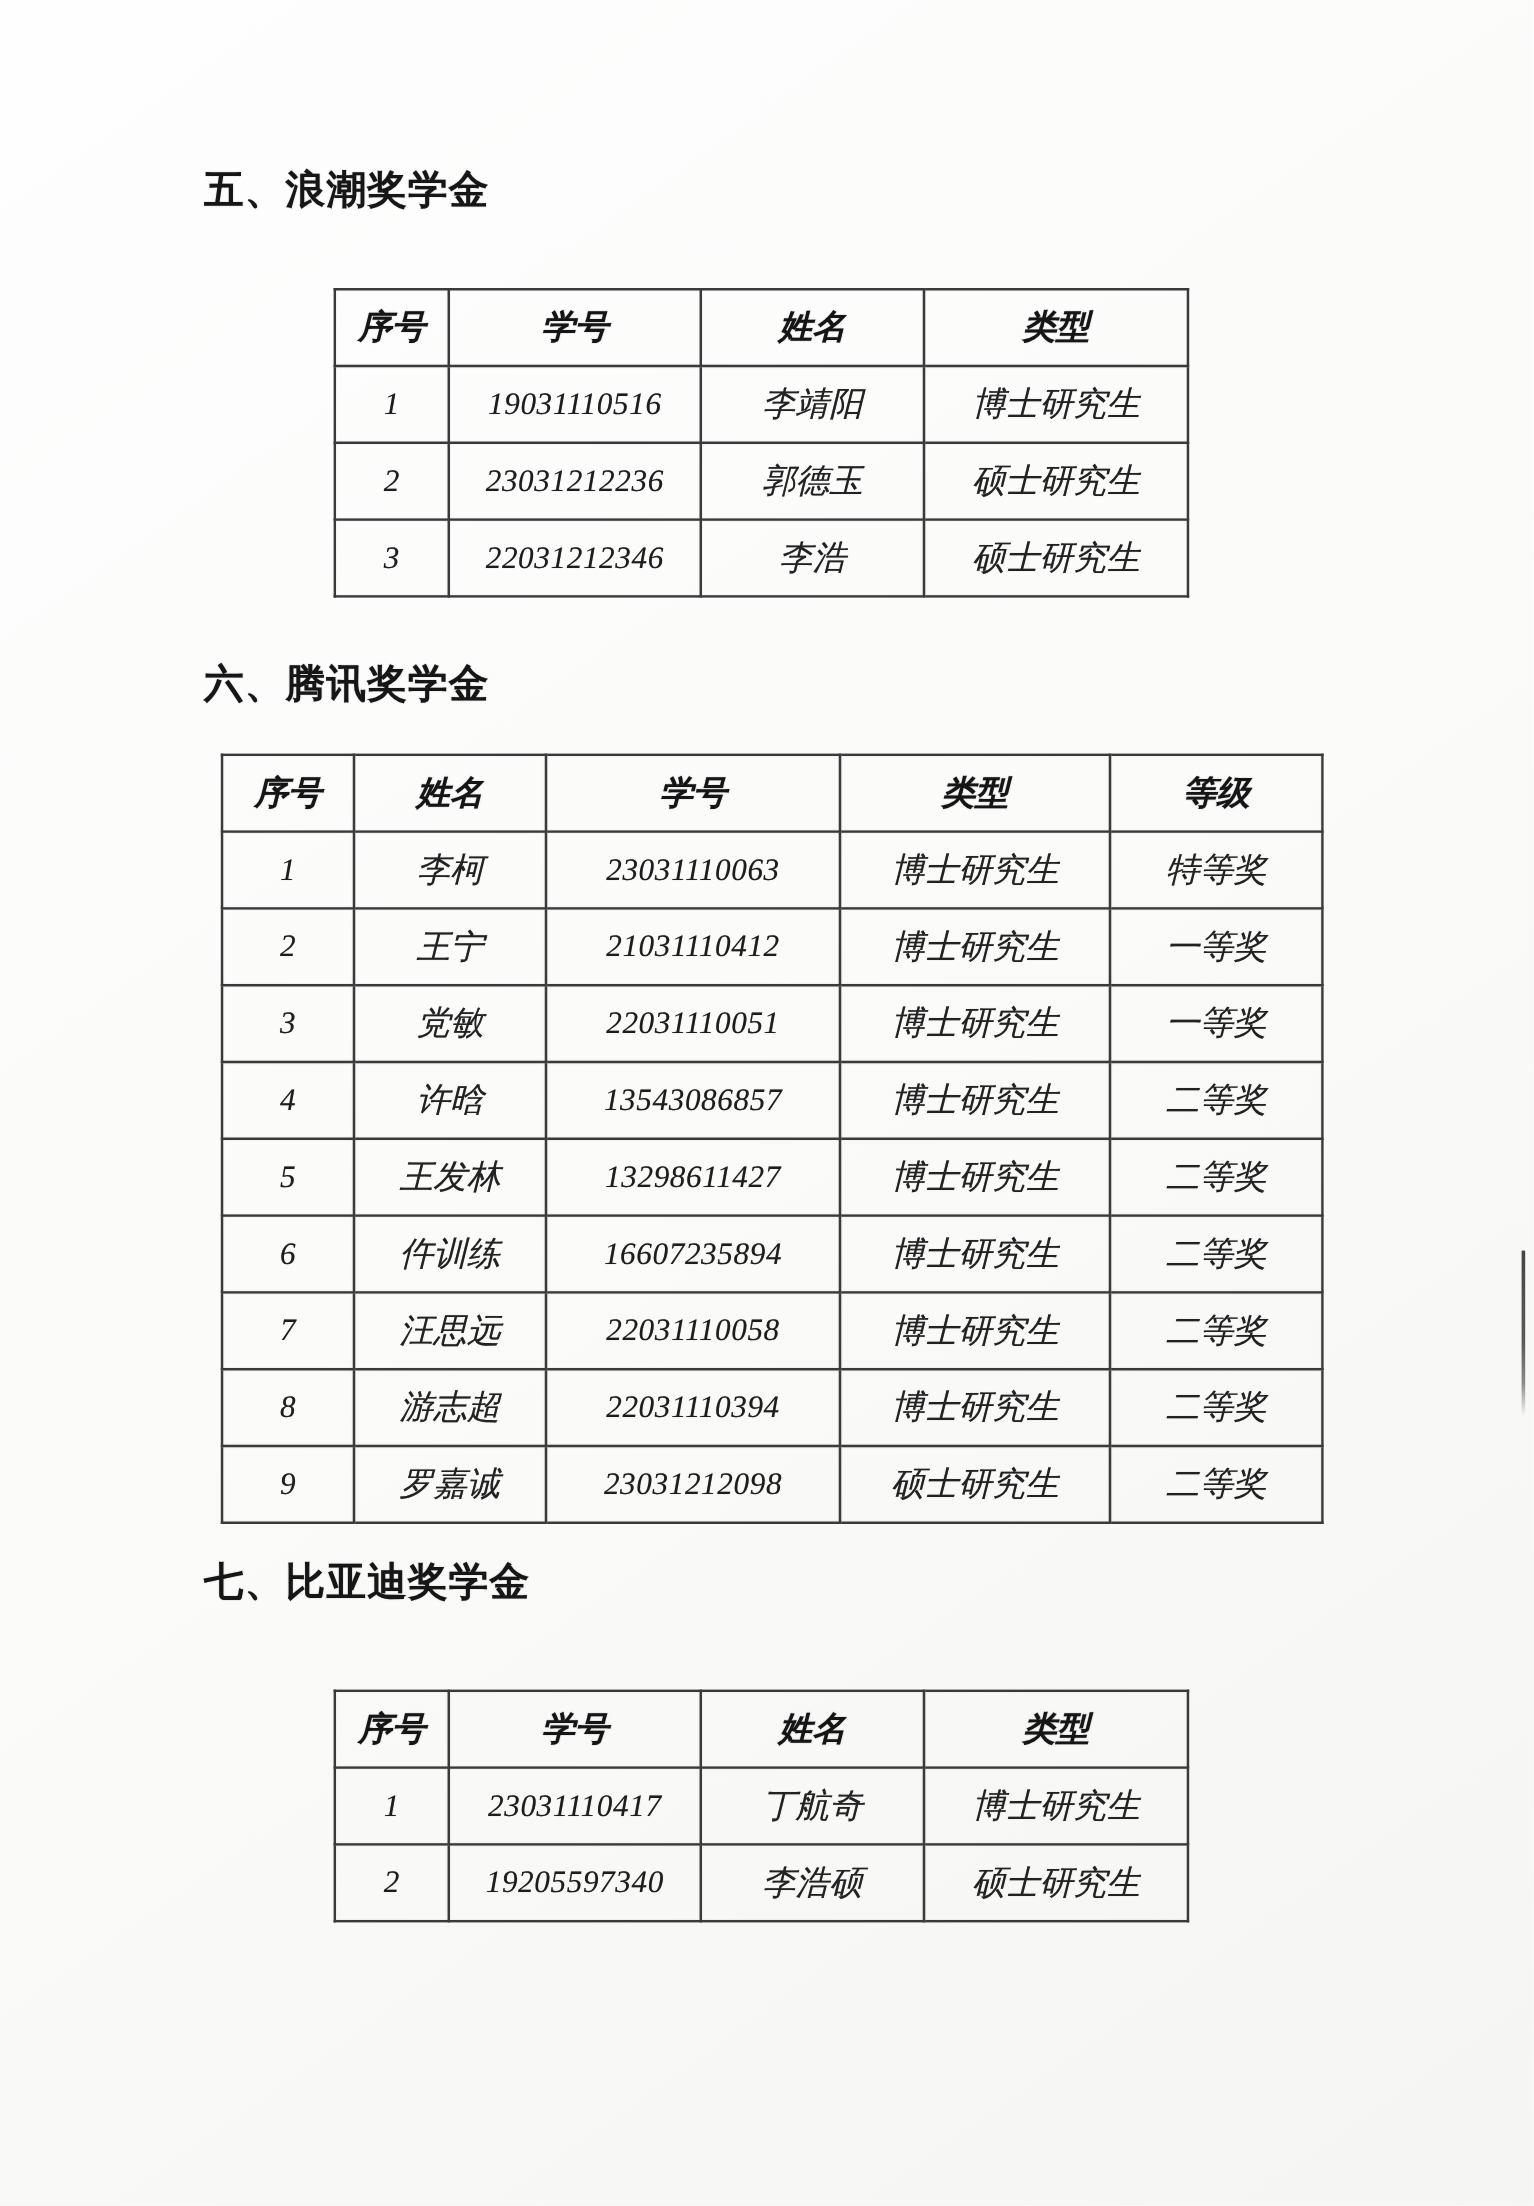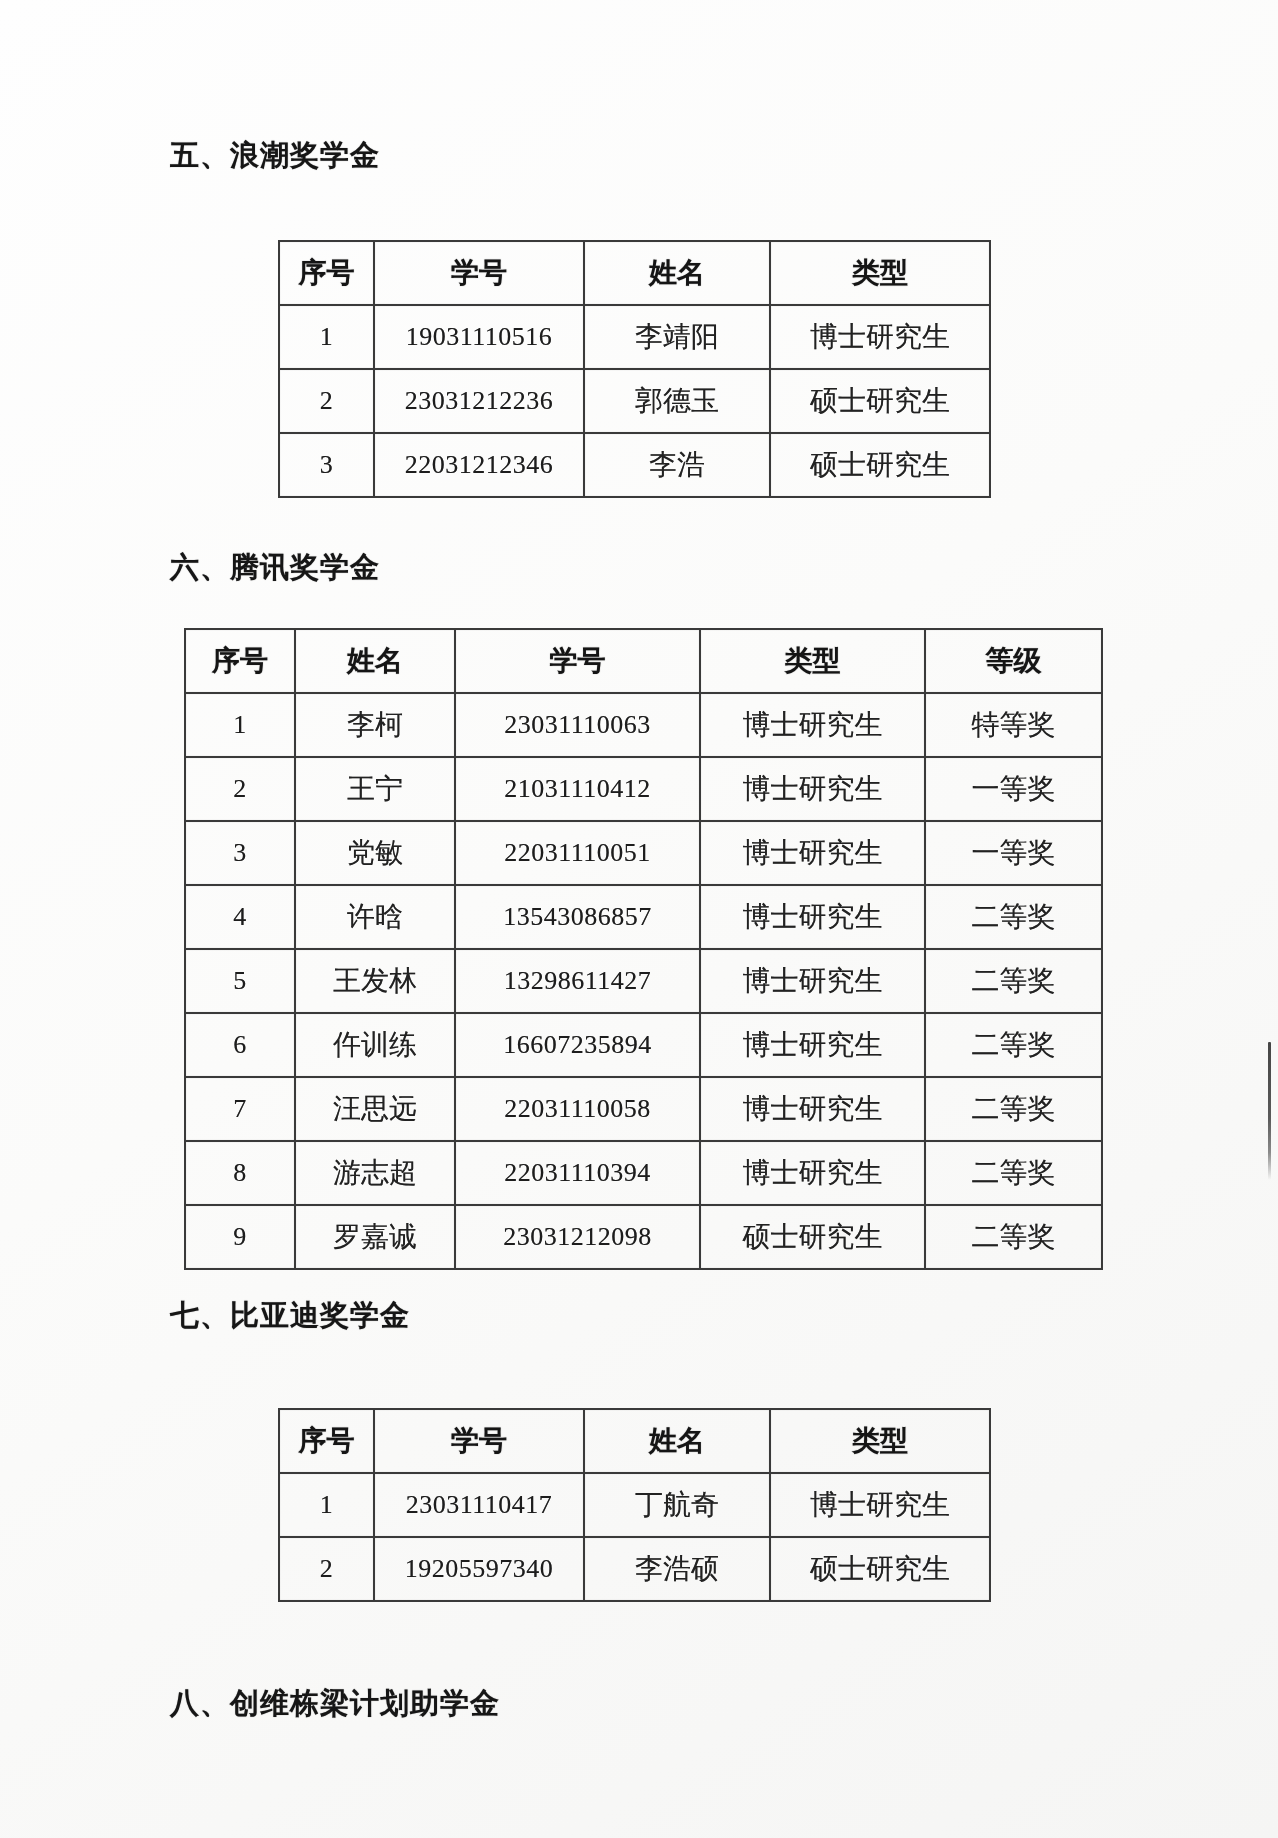--- a/index.html
+++ b/index.html
@@ -8,27 +8,28 @@
     background:linear-gradient(145deg,#fefefe 0%,#fbfbfa 45%,#f5f5f4 100%);
     font-family:"Liberation Serif","DejaVu Serif",serif;
     color:#1f1f1f;
     overflow:hidden;
     position:relative;
   }
   .page{position:absolute;inset:0;}
   .hd{
     position:absolute;left:170px;margin:0;
     font-family:"Liberation Sans","DejaVu Sans",sans-serif;
-    font-weight:bold;font-size:29px;line-height:1.1;
+    font-weight:bold;font-size:33px;line-height:1.1;
     color:#161616;letter-spacing:1px;
     text-shadow:0 0 1px rgba(20,20,20,.45);
   }
   table.tbl{
     position:absolute;border-collapse:collapse;table-layout:fixed;
     background:transparent;
+    font-style:italic;
   }
   .tbl th,.tbl td{
     border:2px solid #3a3a3a;
     text-align:center;vertical-align:middle;
     padding:0;height:62px;
     box-shadow:0 0 1px rgba(60,60,60,.35) inset;
   }
   .tbl th{
     font-family:"Liberation Sans","DejaVu Sans",sans-serif;
     font-weight:bold;font-size:28px;color:#151515;
@@ -212,17 +213,16 @@
         </tr>
         <tr>
           <td class="num">2</td>
           <td class="num">19205597340</td>
           <td>李浩硕</td>
           <td>硕士研究生</td>
         </tr>
       </tbody>
   </table>
 
-  <h2 class="hd" style="top:1688px">八、创维栋梁计划助学金</h2>
 
   <div class="edge-line"></div>
 
 </main>
 
 </body></html>

